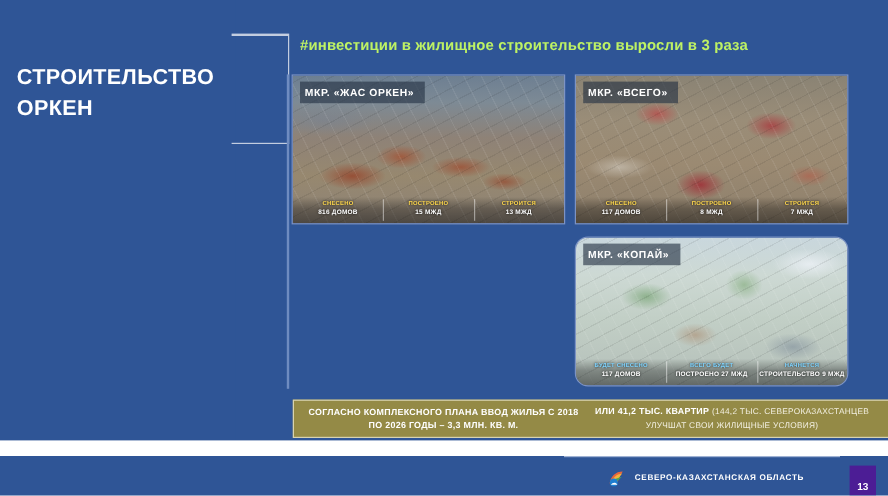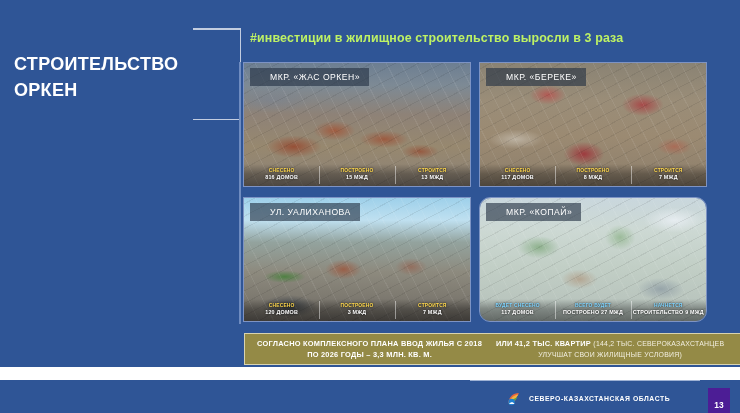--- a/index.html
+++ b/index.html
@@ -142,23 +142,23 @@
       repeating-linear-gradient(63deg, rgba(255,255,255,.07) 0 1px, transparent 1px 13px),
       repeating-linear-gradient(-28deg, rgba(0,0,0,.07) 0 1px, transparent 1px 11px);
   }
 
   .tile-label {
     position: absolute;
     left: 6px; top: 5px;
     background: rgba(36,48,66,.62);
     color: #ffffff;
     font-size: 8.6px;
-    font-weight: normal;
+    font-weight: bold;
     letter-spacing: .5px;
-    padding: 4px 9px 4px 20px;
+    padding: 4px 9px 4px 4px;
     z-index: 3;
   }
 
   .stats {
     position: absolute;
     left: 0; right: 0; bottom: 0;
     height: 22px;
     display: flex;
     z-index: 3;
     background: linear-gradient(to bottom, rgba(0,0,0,0) 0%, rgba(0,0,0,.30) 45%, rgba(0,0,0,.45) 100%);
@@ -321,55 +321,37 @@
         </div>
         <div class="stat">
           <span class="k">СТРОИТСЯ</span>
           <span class="v">13  МЖД</span>
         </div>
       </div>
     </div>
 
     <div class="tile t1">
       <div class="photo ph-berek"></div>
-      <div class="tile-label">МКР. «БЕРЕКЕ»</div>
+      <div class="tile-label">МКР. «ВСЕГО»</div>
       <div class="stats">
         <div class="stat">
           <span class="k">СНЕСЕНО</span>
           <span class="v">117 ДОМОВ</span>
         </div>
         <div class="stat">
           <span class="k">ПОСТРОЕНО</span>
           <span class="v">8 МЖД</span>
         </div>
         <div class="stat">
           <span class="k">СТРОИТСЯ</span>
           <span class="v">7 МЖД</span>
         </div>
       </div>
     </div>
 
-    <div class="tile t2">
-      <div class="photo ph-ual"></div>
-      <div class="tile-label">УЛ. УАЛИХАНОВА</div>
-      <div class="stats">
-        <div class="stat">
-          <span class="k">СНЕСЕНО</span>
-          <span class="v">120 ДОМОВ</span>
-        </div>
-        <div class="stat">
-          <span class="k">ПОСТРОЕНО</span>
-          <span class="v">3 МЖД</span>
-        </div>
-        <div class="stat">
-          <span class="k">СТРОИТСЯ</span>
-          <span class="v">7 МЖД</span>
-        </div>
-      </div>
-    </div>
 
     <div class="tile t3">
       <div class="photo ph-kopay"></div>
       <div class="tile-label">МКР. «КОПАЙ»</div>
       <div class="stats">
         <div class="stat">
           <span class="k">БУДЕТ СНЕСЕНО</span>
           <span class="v">117 ДОМОВ</span>
         </div>
         <div class="stat">

